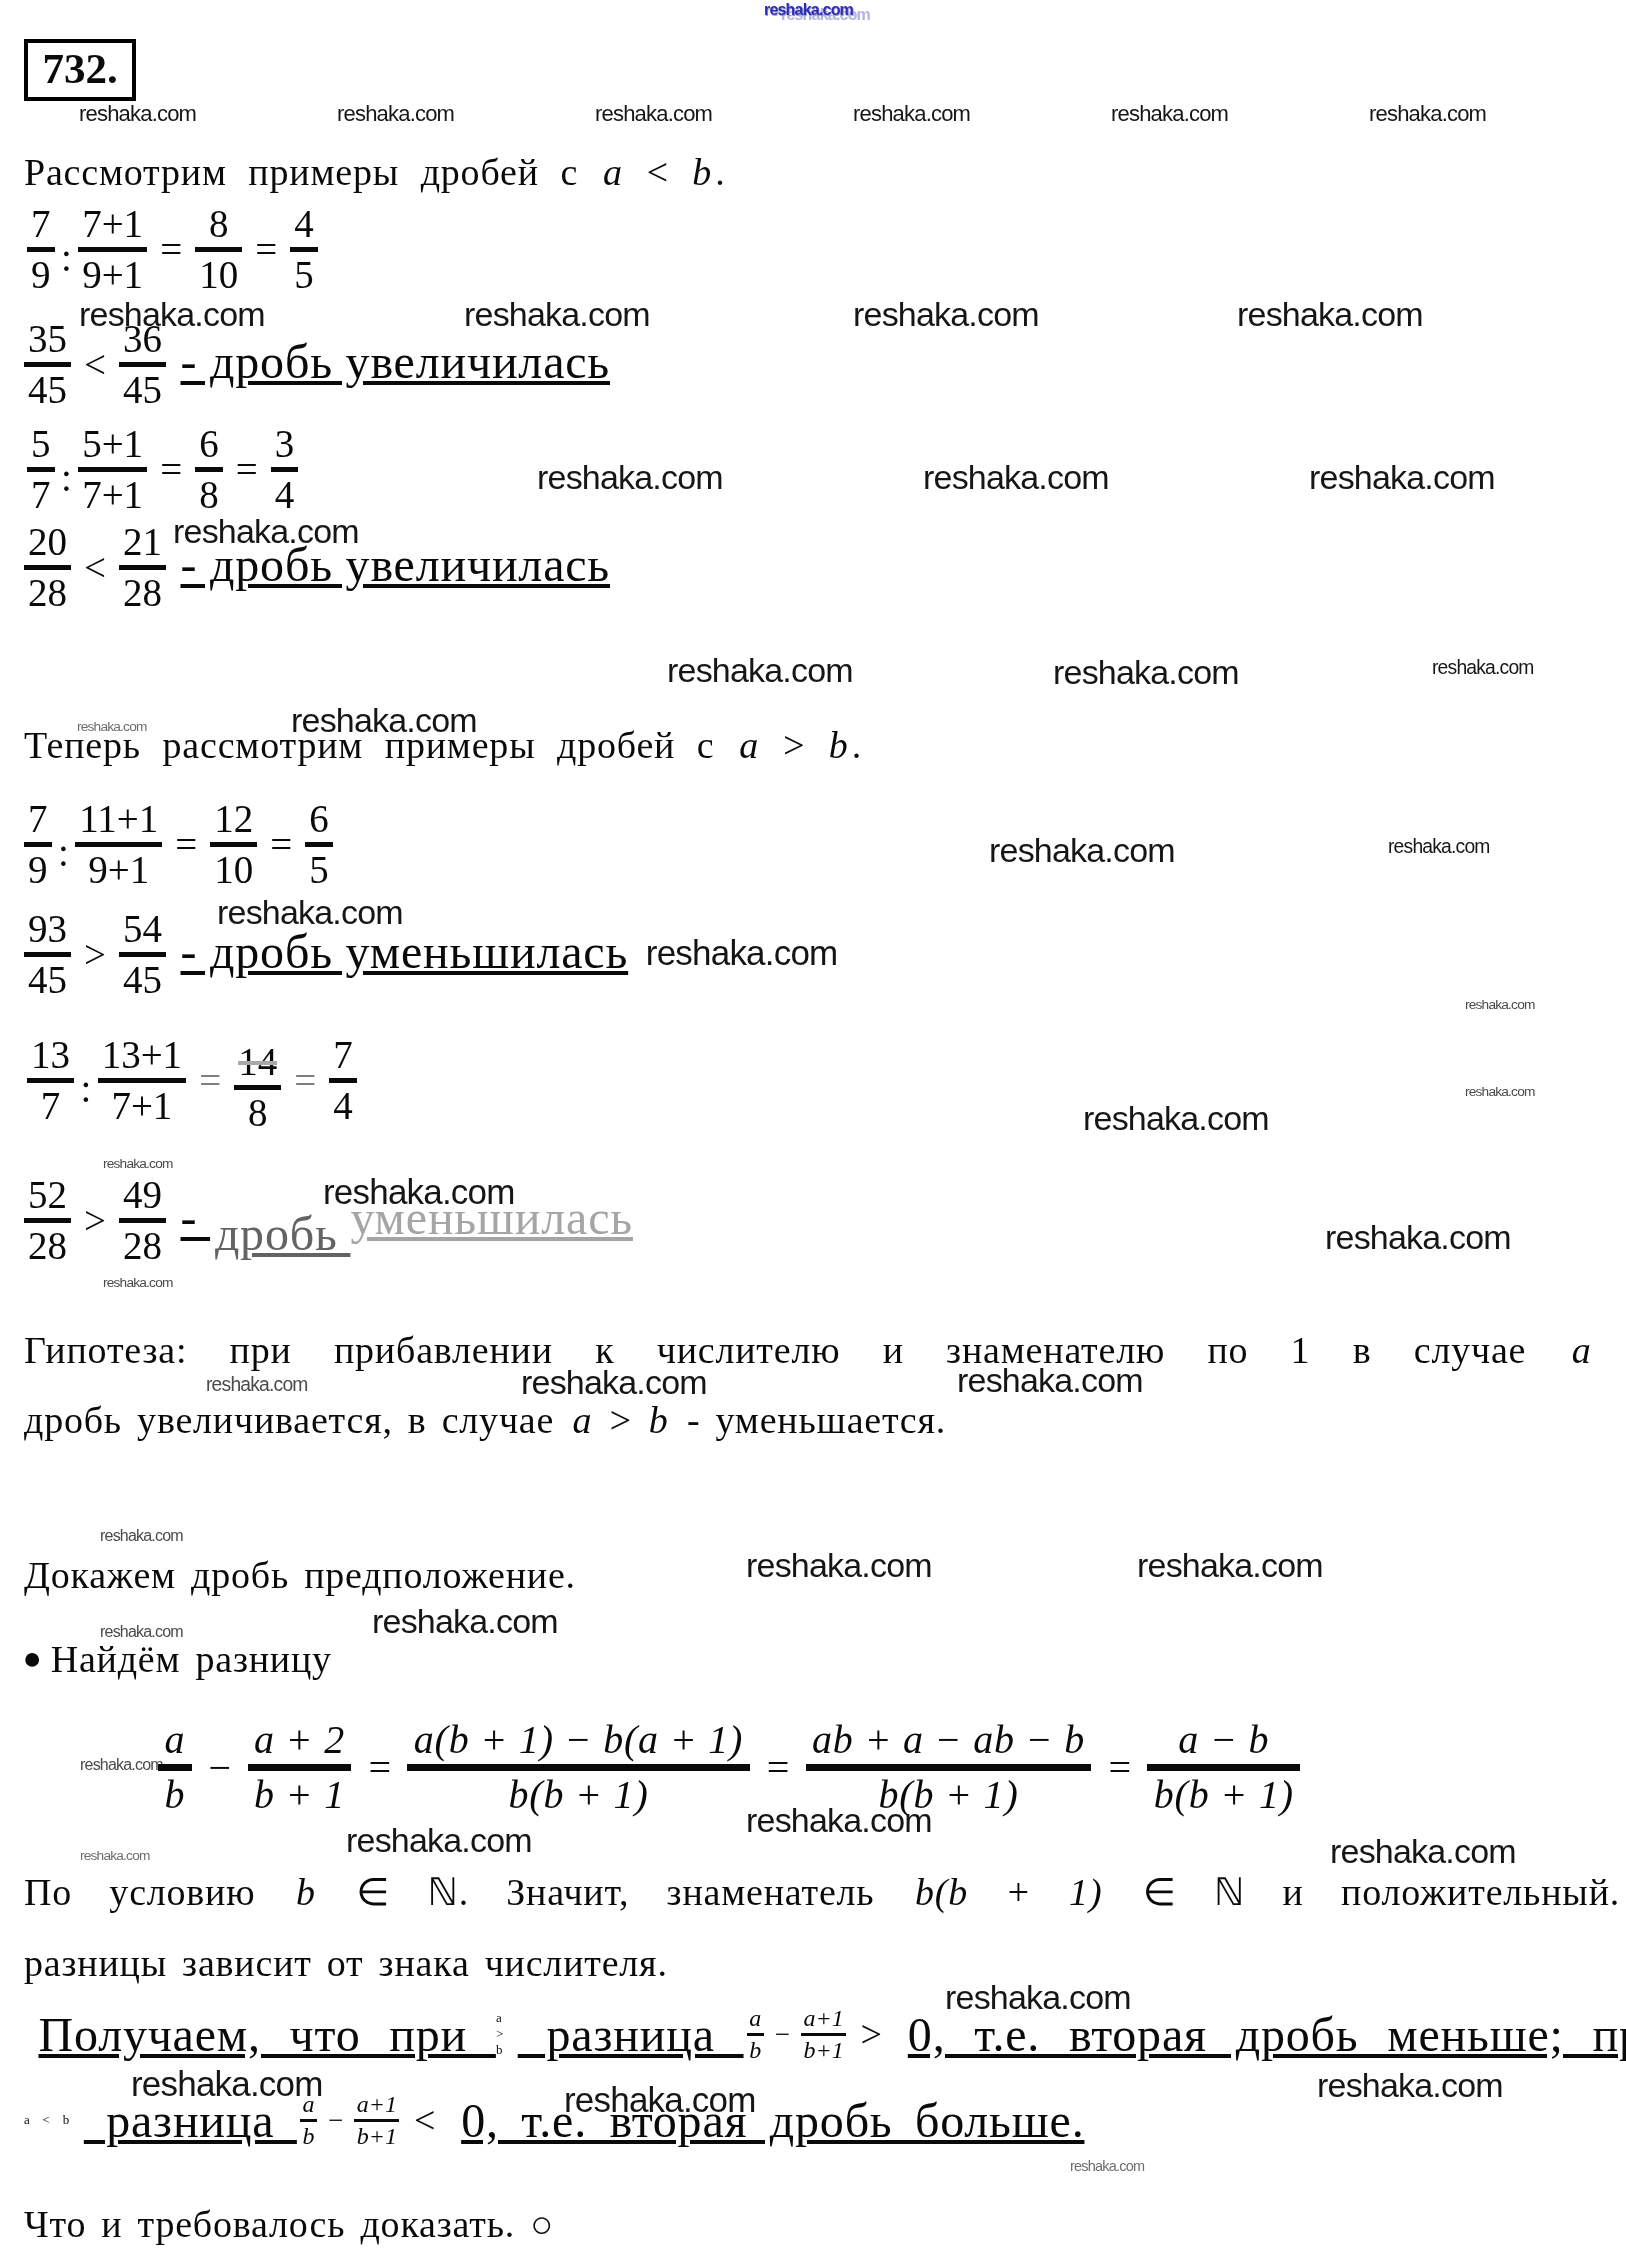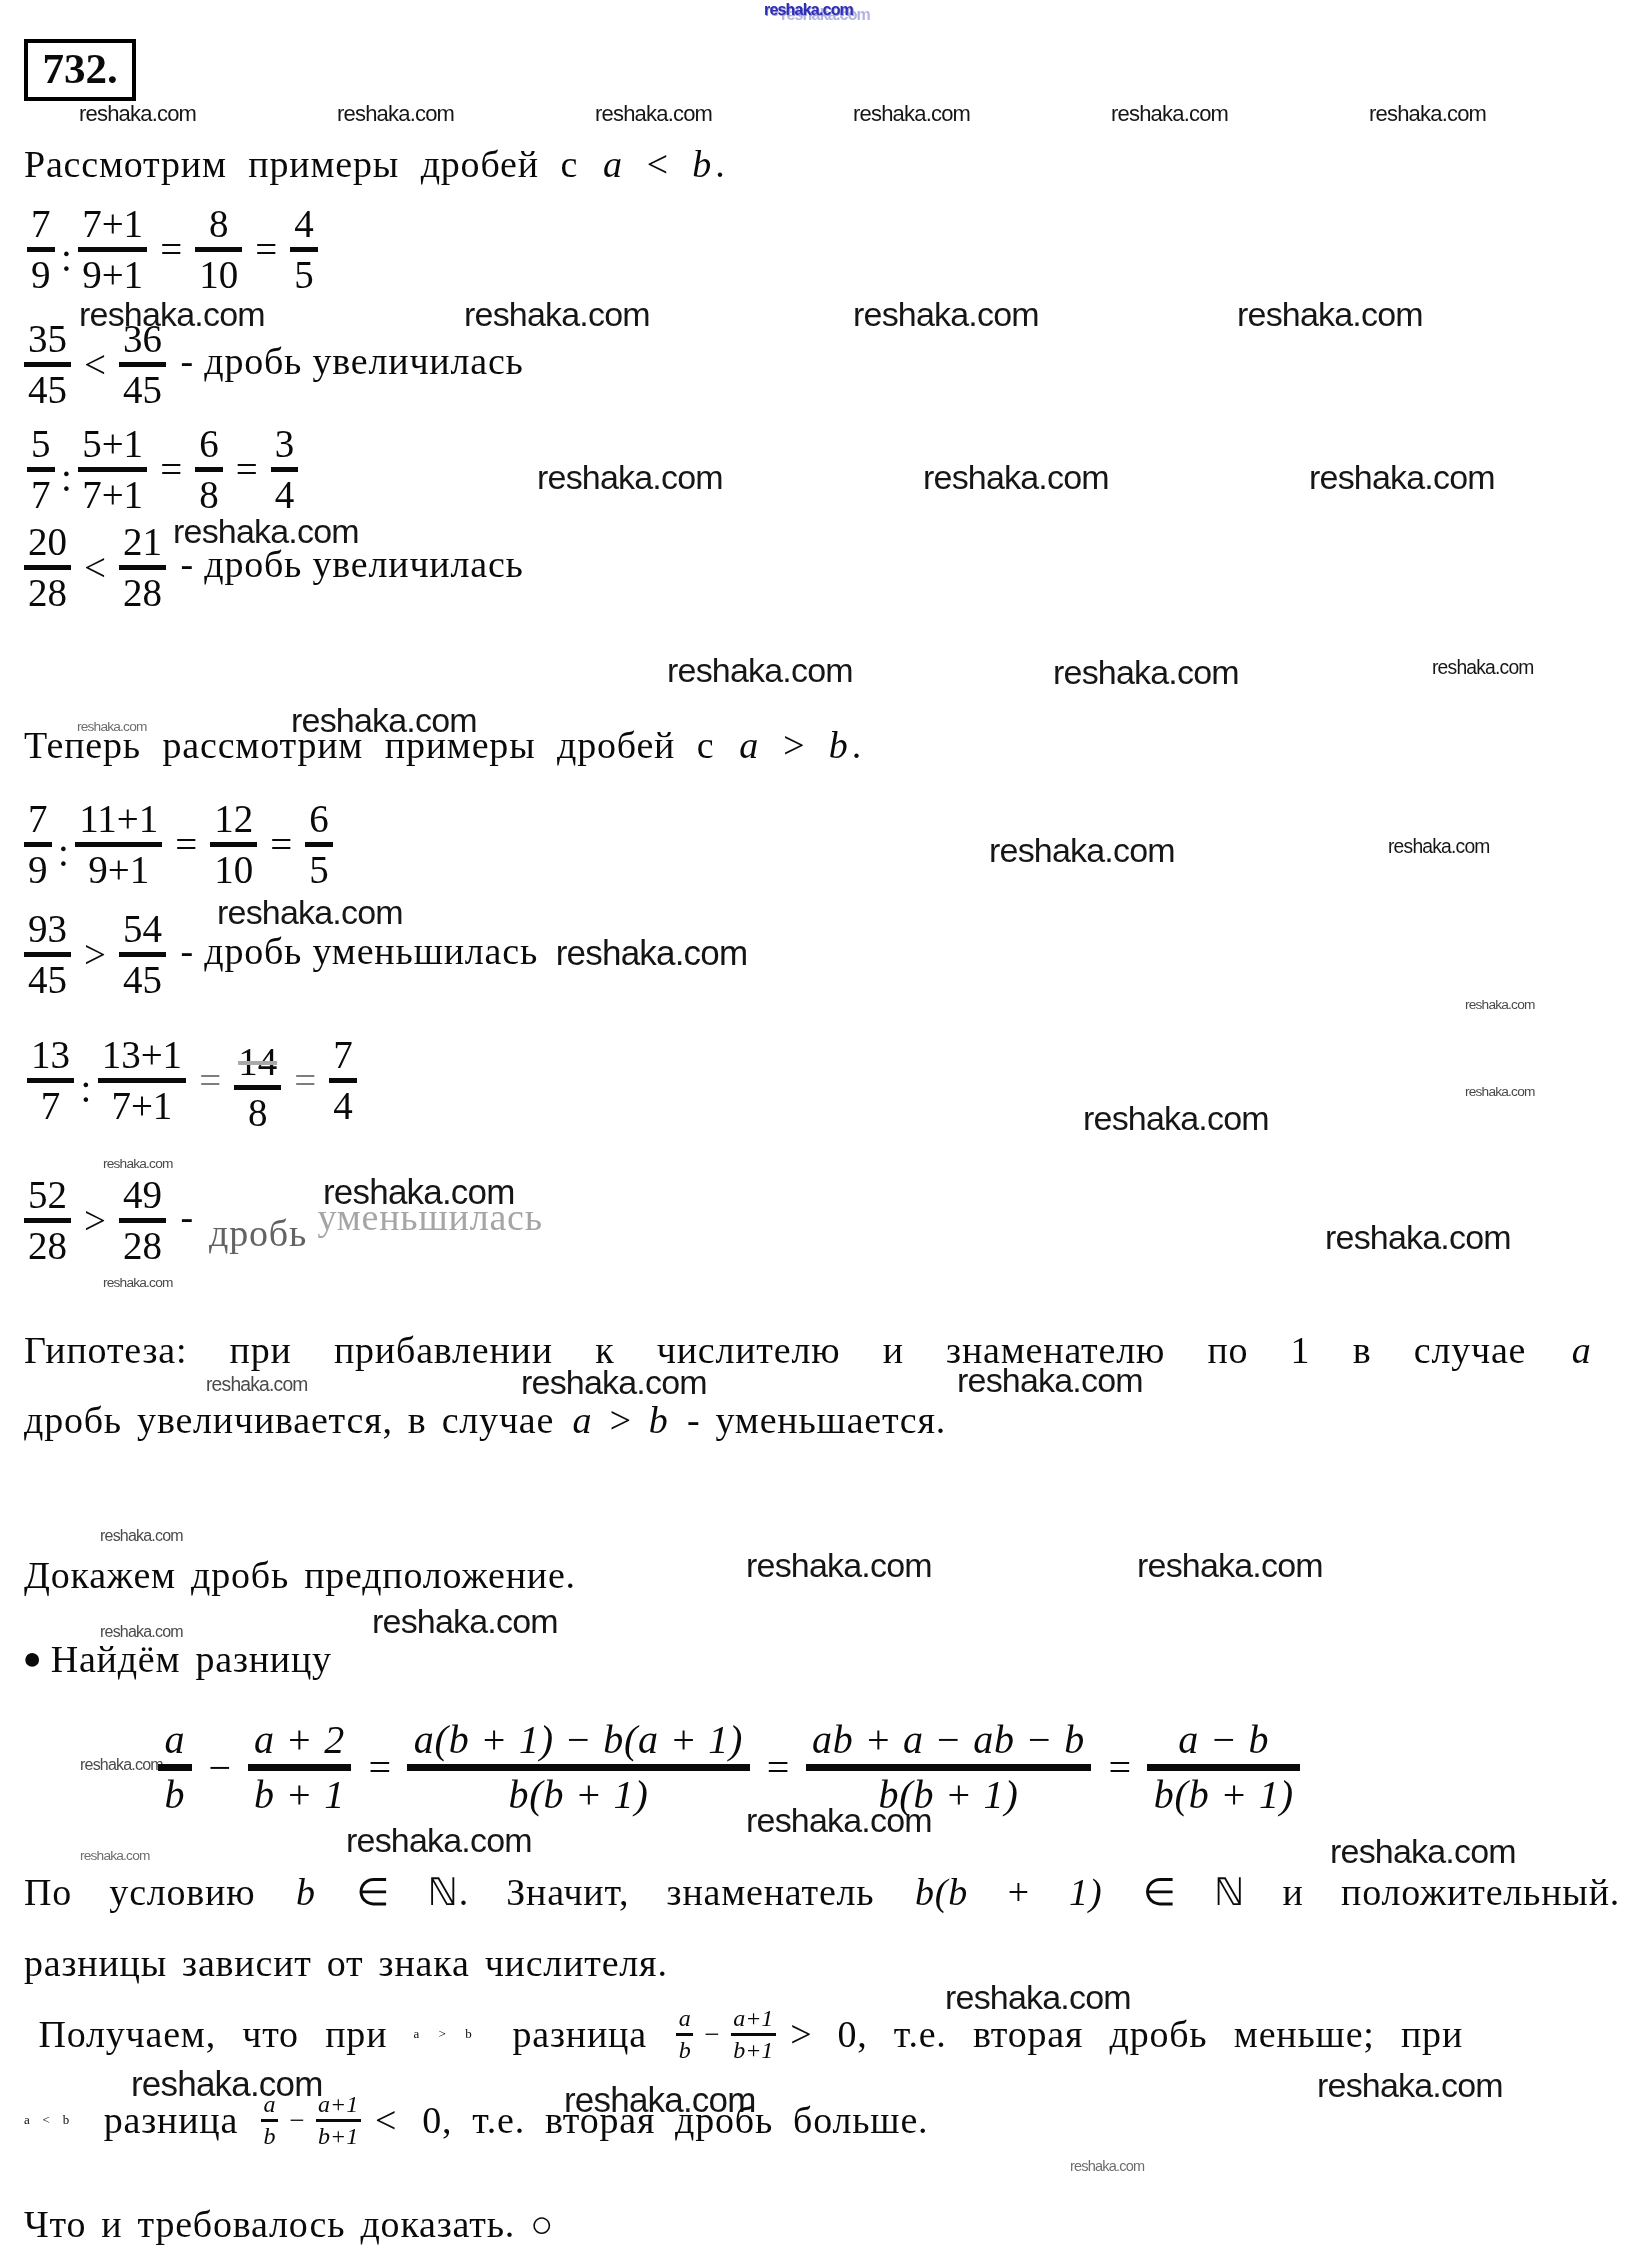--- a/index.html
+++ b/index.html
@@ -27,21 +27,21 @@
   .ws20{word-spacing:16px;} .ws12{word-spacing:9.6px;} .ws6{word-spacing:4.8px;}
 
   
   .mline{position:absolute;display:flex;align-items:center;}
   .frac{display:inline-flex;flex-direction:column;align-items:center;text-align:center;}
   .frac .fnum,.frac .fden{font-size:39px;line-height:1.08;padding:0 4px;white-space:pre;}
   .frac .fbar{align-self:stretch;height:5.6px;background:#0a0a0a;margin:1.6px 0;}
   .mline .op{font-size:39px;margin:0 13px;}
   .mline .op.colon{margin:0 6.4px;position:relative;top:8px;}
   .mline .op.fade{color:#7d7d7d;}
-  .mline .txt{font-size:38px;margin-left:14.5px;letter-spacing:0.8px;white-space:pre;position:relative;top:-3.2px;}
+  .mline .txt{font-size:48px;margin-left:14.5px;letter-spacing:0.8px;white-space:pre;position:relative;top:-3.2px;text-decoration:underline;}
   .mline .txt.grey1{color:#636363;margin-left:4.8px;margin-top:32px;}
   .mline .txt.grey2{color:#a5a5a5;margin-left:0;}
   .frac.struck .fnum{text-decoration:line-through;text-decoration-color:#a8a8a8;text-decoration-thickness:4px;margin-top:14px;}
   .wm-inline{font-family:"Liberation Sans", sans-serif;font-size:35px;letter-spacing:-0.8px;
              color:#141414;margin-left:17.7px;position:relative;top:-1.6px;white-space:nowrap;}
 
   
   .formula .fnum,.formula .fden{font-size:40px;font-style:italic;line-height:1.14;letter-spacing:0.8px;padding:0 6.4px;white-space:pre;}
   .formula .fbar{height:6.4px;}
   .formula .op{font-size:40px;margin:0 14.5px;font-style:italic;}
@@ -66,21 +66,21 @@
   <span class="wm blue-ghost" style="left:781px;top:7.2px;font-size:16px">reshaka.com</span>
   <span class="wm blue" style="left:764px;top:1.6px;font-size:16px">reshaka.com</span>
 
   <span class="wm" style="left:79px;top:103px;font-size:22px">reshaka.com</span>
   <span class="wm" style="left:337px;top:103px;font-size:22px">reshaka.com</span>
   <span class="wm" style="left:595px;top:103px;font-size:22px">reshaka.com</span>
   <span class="wm" style="left:853px;top:103px;font-size:22px">reshaka.com</span>
   <span class="wm" style="left:1111px;top:103px;font-size:22px">reshaka.com</span>
   <span class="wm" style="left:1369px;top:103px;font-size:22px">reshaka.com</span>
 
-  <div class="para ws14" style="left:24px;top:143px"><span class="txt">Рассмотрим примеры дробей с </span><span class="math">a &lt; b</span><span class="txt">.</span></div>
+  <div class="para ws14" style="left:24px;top:151px"><span class="txt">Рассмотрим примеры дробей с </span><span class="math">a &lt; b</span><span class="txt">.</span></div>
 
   <div class="mline" style="left:27px;top:203px">
       <span class="frac">
         <span class="fnum">7</span>
         <span class="fbar"></span>
         <span class="fden">9</span>
       </span>
       <span class="op colon">:</span>
       <span class="frac">
         <span class="fnum">7+1</span>

